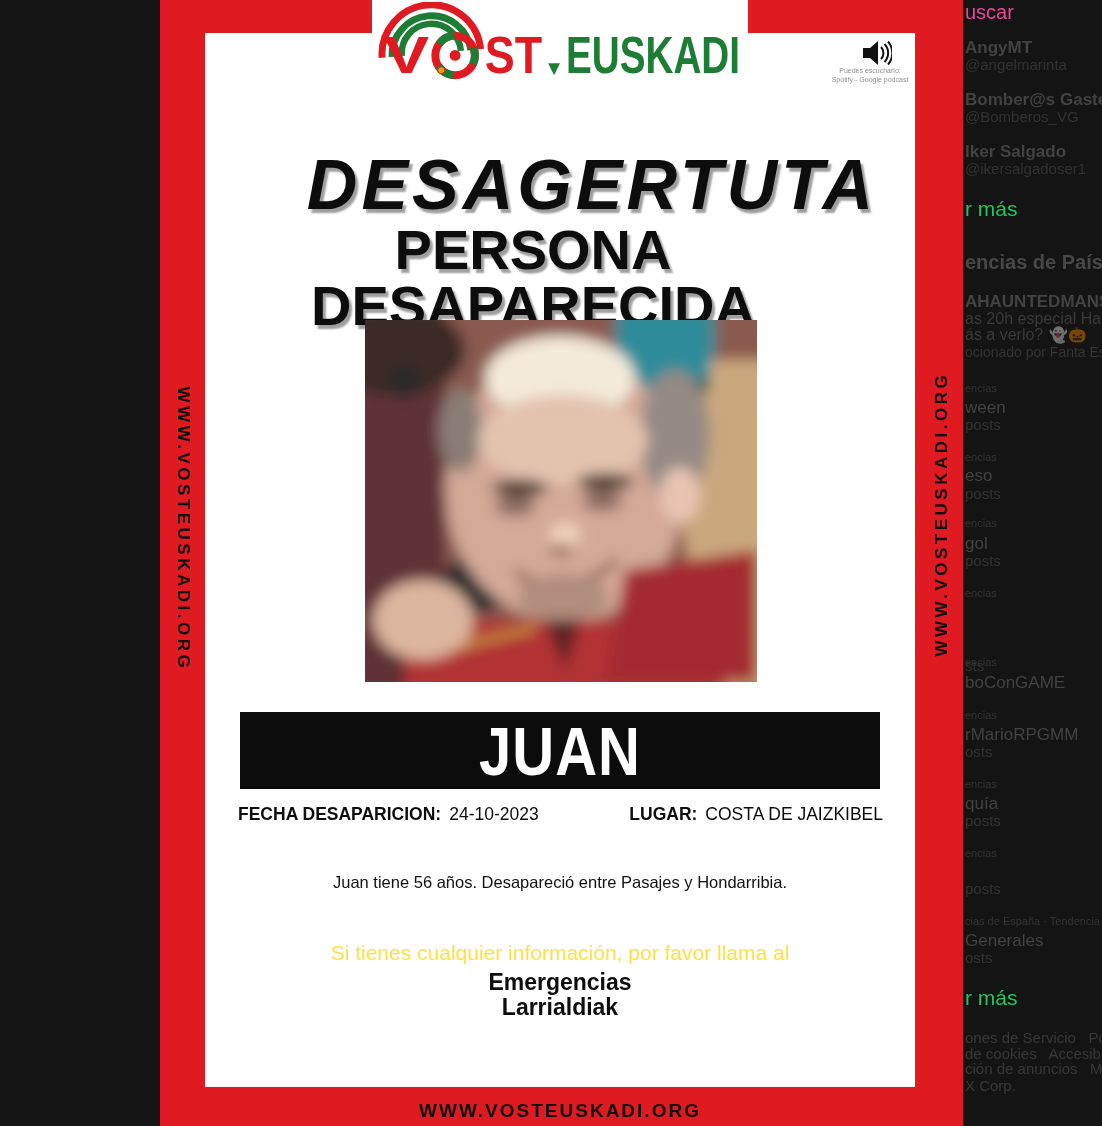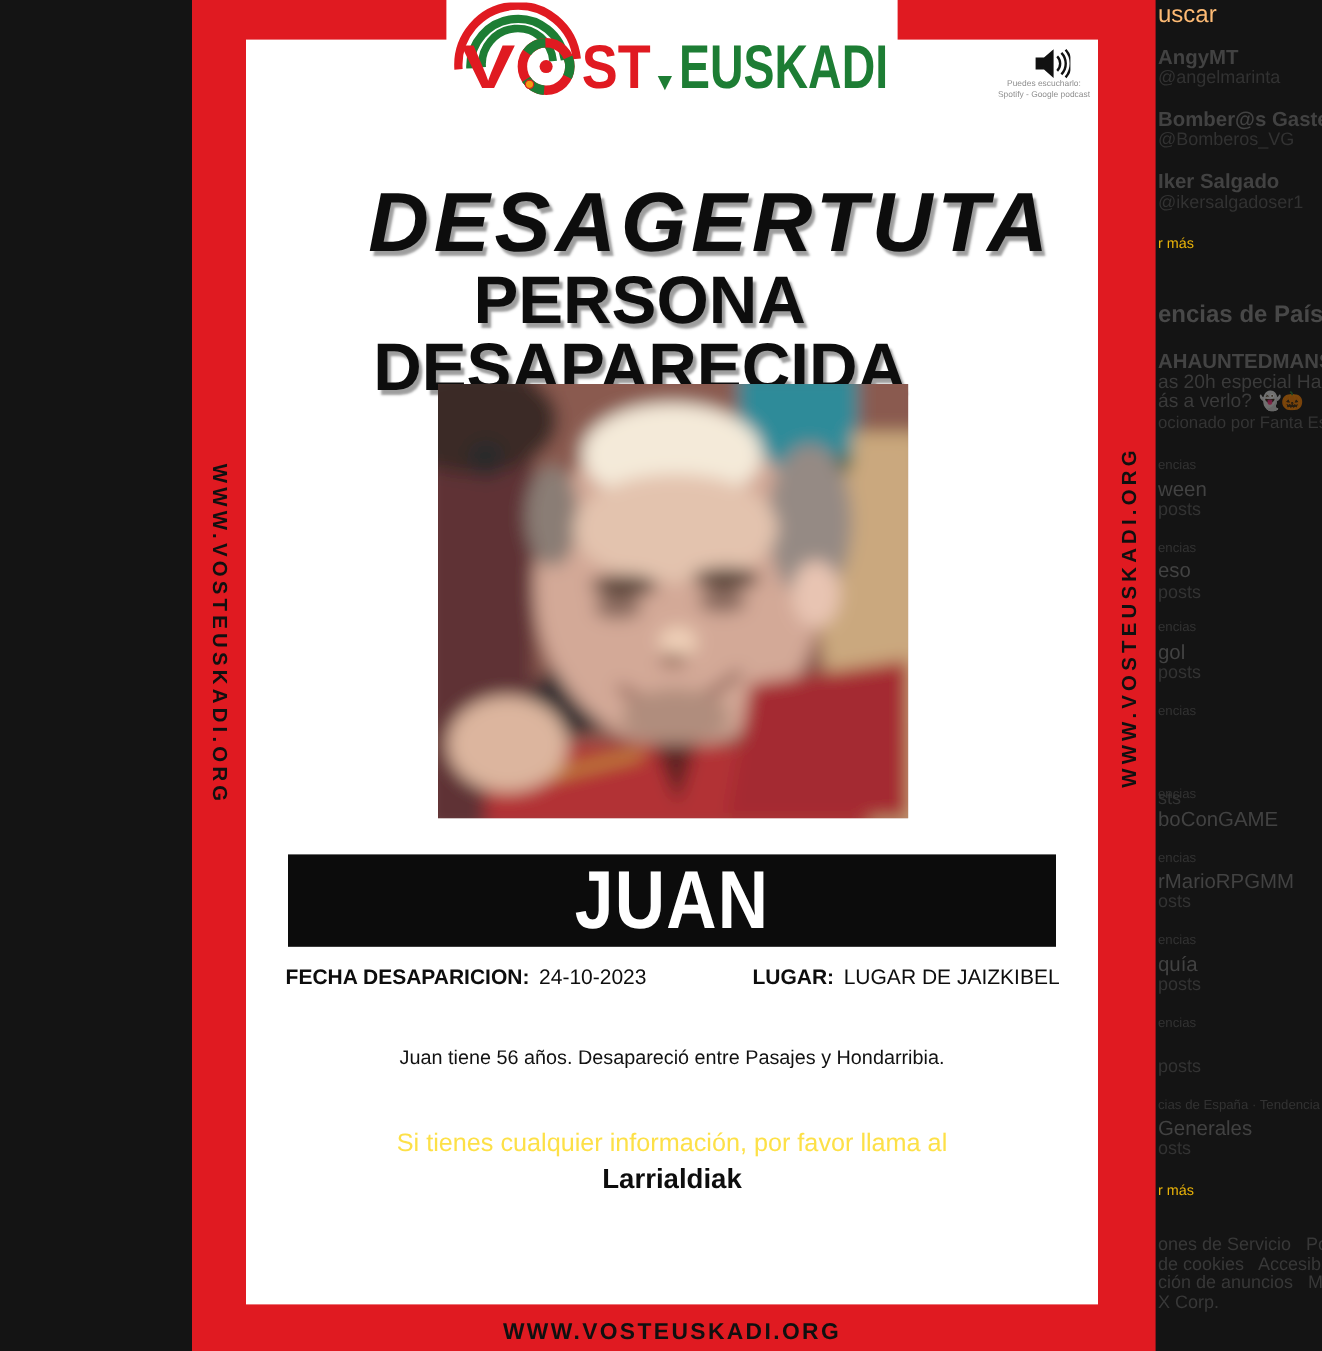--- a/index.html
+++ b/index.html
@@ -2,28 +2,28 @@
 <html><head>
 <meta charset="utf-8">
 <style>
   html,body{margin:0;padding:0;width:1102px;height:1126px;overflow:hidden;background:#141414;
     font-family:"Liberation Sans",sans-serif;}
   .stage{position:relative;width:1102px;height:1126px;overflow:hidden;}
 
   
   .bg-sidebar{position:absolute;left:963px;top:0;width:139px;height:1126px;}
   .bgl{position:absolute;left:2px;white-space:pre;line-height:1.15;}
-  .srch{font-size:20px;color:#fdba74}
+  .srch{font-size:20px;color:#ec4899}
   .n17{font-size:17px;font-weight:700;color:#424242}
   .h15{font-size:15px;color:#323232}
   .hdr{font-size:20px;font-weight:700;color:#484848}
   .p17b{font-size:17px;font-weight:700;color:#434343}
   .p16{font-size:16px;color:#3a3a3a}
   .p14{font-size:14px;color:#343434}
-  .more{font-size:12px;color:#eab308}
+  .more{font-size:21px;color:#22c55e}
   .cat{font-size:11px;color:#333}
   .tn{font-size:17px;font-weight:400;color:#424242}
   .cnt{font-size:15px;color:#333}
   .ftr{font-size:15px;color:#383838}
   .emoji{opacity:.45;margin-left:6px;font-size:15px}
 
   
   .poster{position:absolute;left:160px;top:0;width:803px;height:1126px;background:#e01a21;}
   .card{position:absolute;left:45px;top:33px;width:710px;height:1054px;background:#ffffff;}
   .logo-band{position:absolute;left:212px;top:0;width:376px;height:42px;background:#ffffff;}
@@ -210,27 +210,28 @@
         </g>
       </svg>
     </div>
 
     <div class="name-banner">
       <span>JUAN</span>
     </div>
 
     <div class="info-row">
       <span><b>FECHA DESAPARICION:</b><span class="info-gap"></span><span>24-10-2023</span></span>
-      <span><b>LUGAR:</b><span class="info-gap"></span><span>LUGAR DE JAIZKIBEL</span></span>
+      <span><b>LUGAR:</b><span class="info-gap"></span><span>COSTA DE JAIZKIBEL</span></span>
     </div>
 
     <div class="desc">Juan tiene 56 años. Desapareció entre Pasajes y Hondarribia.</div>
     <div class="cta">Si tienes cualquier información, por favor llama al</div>
 
     <div class="phone-block">
+      <div class="em1">Emergencias</div>
       <div class="em2">Larrialdiak</div>
     </div>
 
     <div class="bottom-url">WWW.VOSTEUSKADI.ORG</div>
     <div class="side-url side-left">WWW.VOSTEUSKADI.ORG</div>
     <div class="side-url side-right">WWW.VOSTEUSKADI.ORG</div>
   </div>
 </div>
 
 </body></html>

